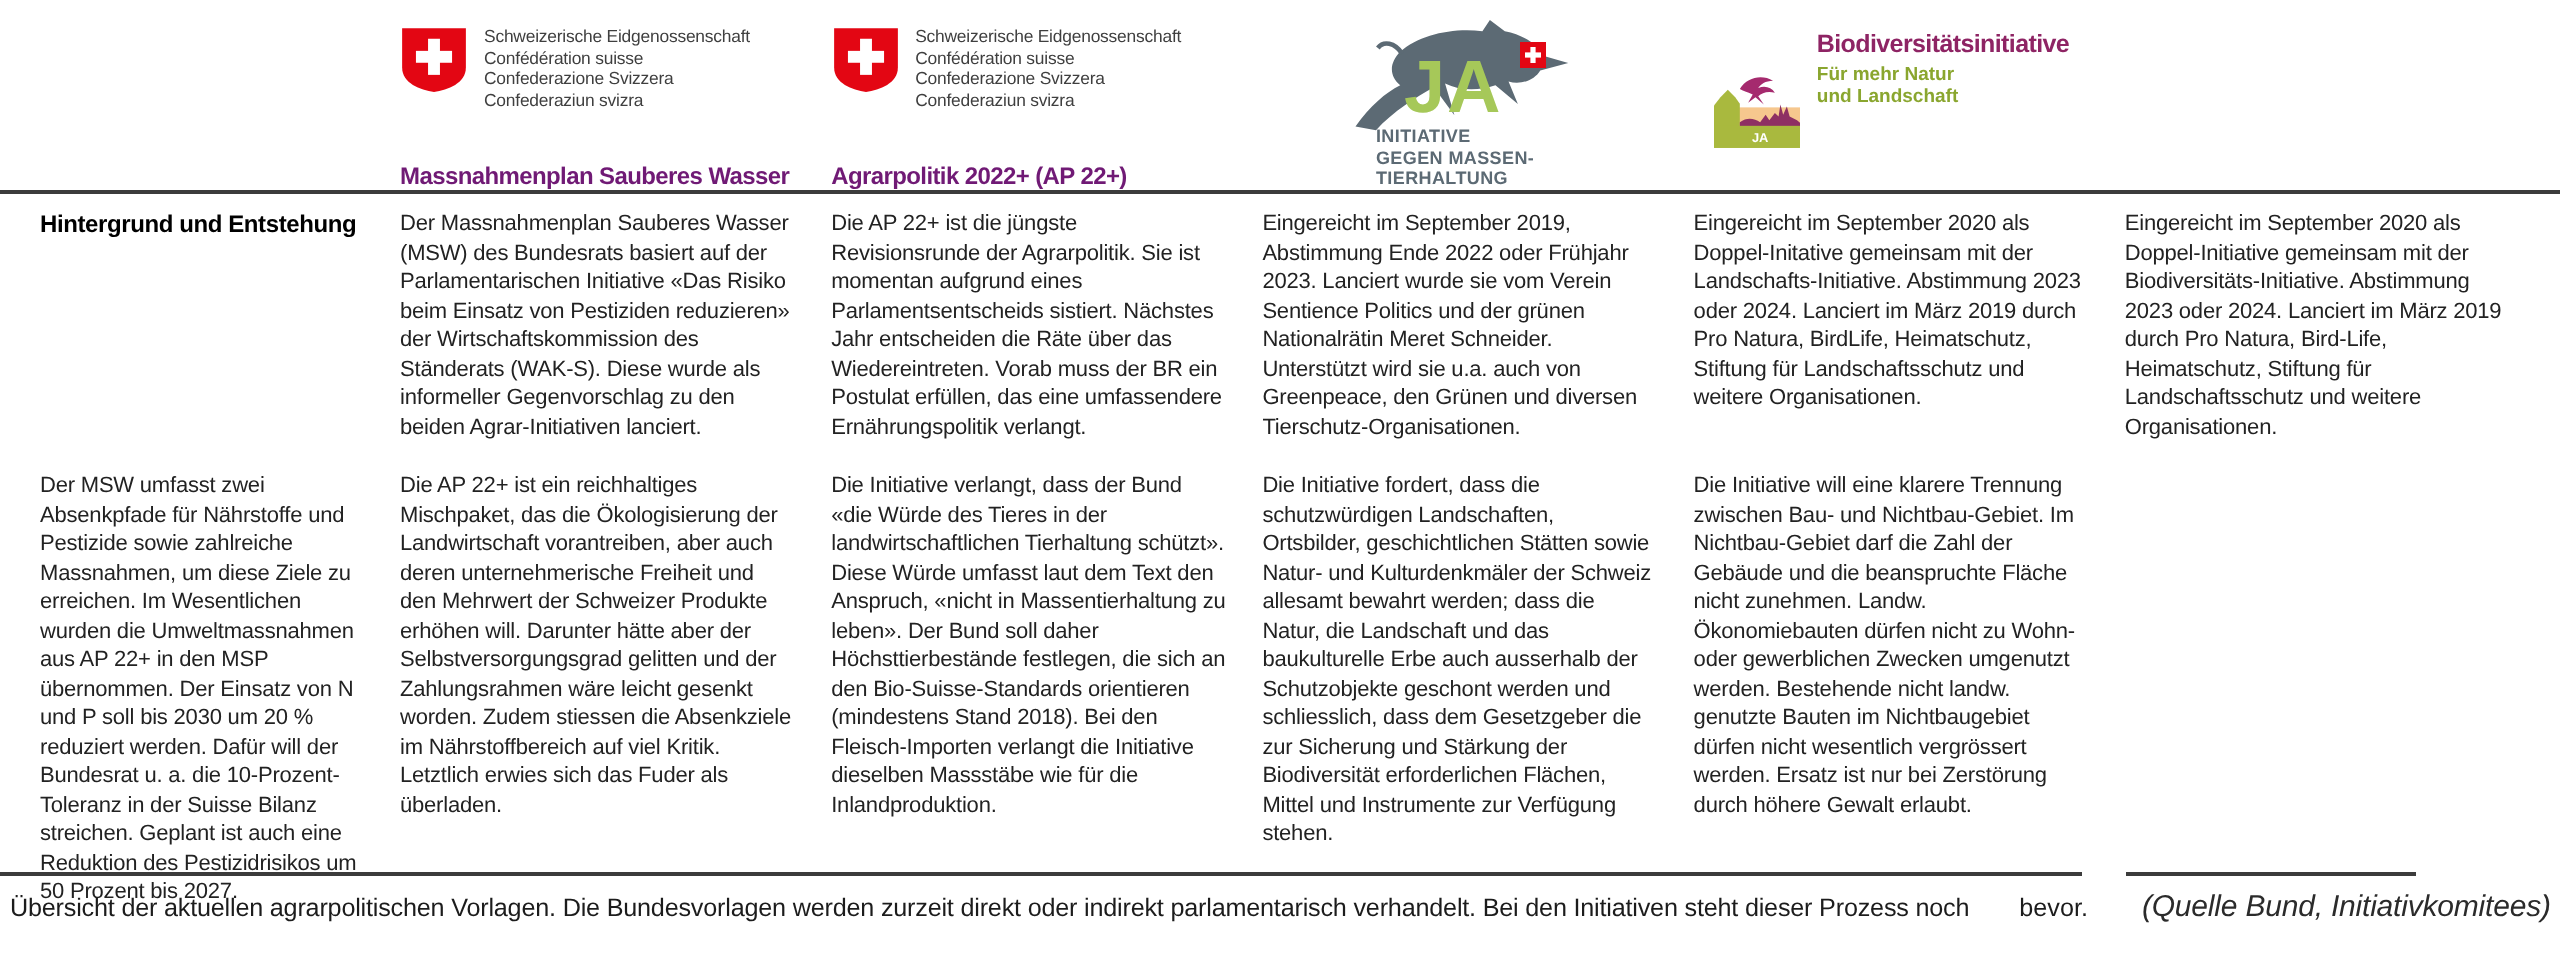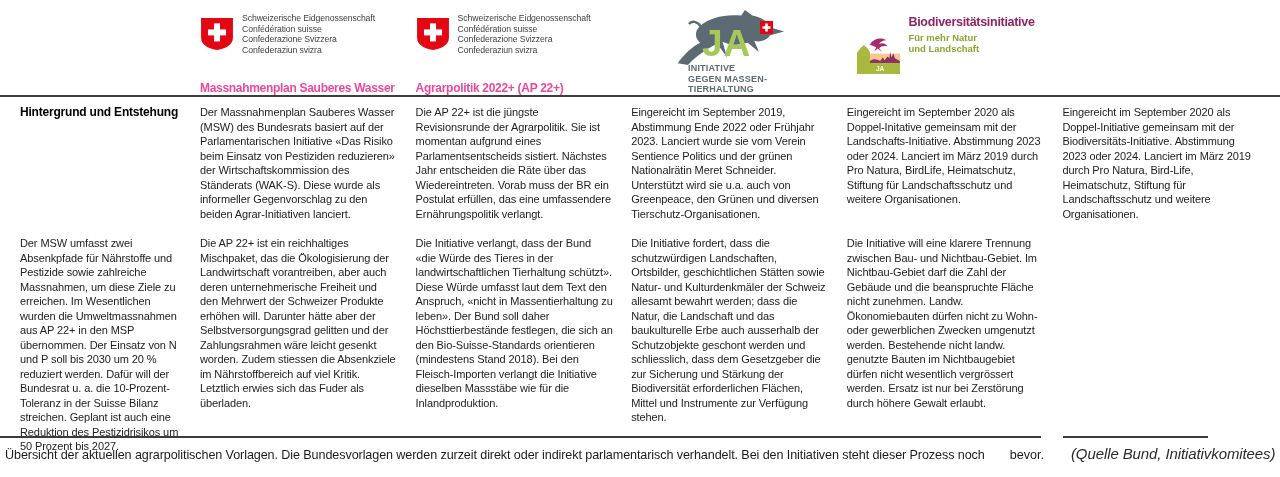--- a/index.html
+++ b/index.html
@@ -21,25 +21,25 @@
   .grid.header-band {
     height: 97px;
     border-bottom: 2px solid #3c3c3c;
   }
   .head-cell {
     display: flex; flex-direction: column;
     justify-content: space-between;
     padding-top: 9px;
     overflow: visible;
   }
-  .swiss-logo { display: flex; gap: 8px; align-items: center; padding-top: 4px; }
+  .swiss-logo { display: flex; gap: 8px; align-items: flex-start; padding-top: 4px; }
   .swiss-logo .lines { font-size: 8.7px; line-height: 10.6px; color: #3f3f3f; letter-spacing: -0.1px; }
   .col-title {
     font-weight: bold; font-size: 12px; letter-spacing: -0.3px;
-    white-space: nowrap; padding-bottom: 6px; color: #ec4899;
+    white-space: nowrap; padding-bottom: 6px; color: #701a75;
   }
   
   .pig-logo { position: relative; width: 112px; margin: 0 auto; height: 92px; }
   .pig-logo svg.pig { position: absolute; left: 0; top: 0; }
   .pig-ja {
     position: absolute; left: 28px; top: 16px;
     font-weight: bold; font-size: 37px; letter-spacing: 1px;
     color: #a6c859; line-height: 1;
   }
   .pig-flag { position: absolute; left: 86px; top: 12px; }

